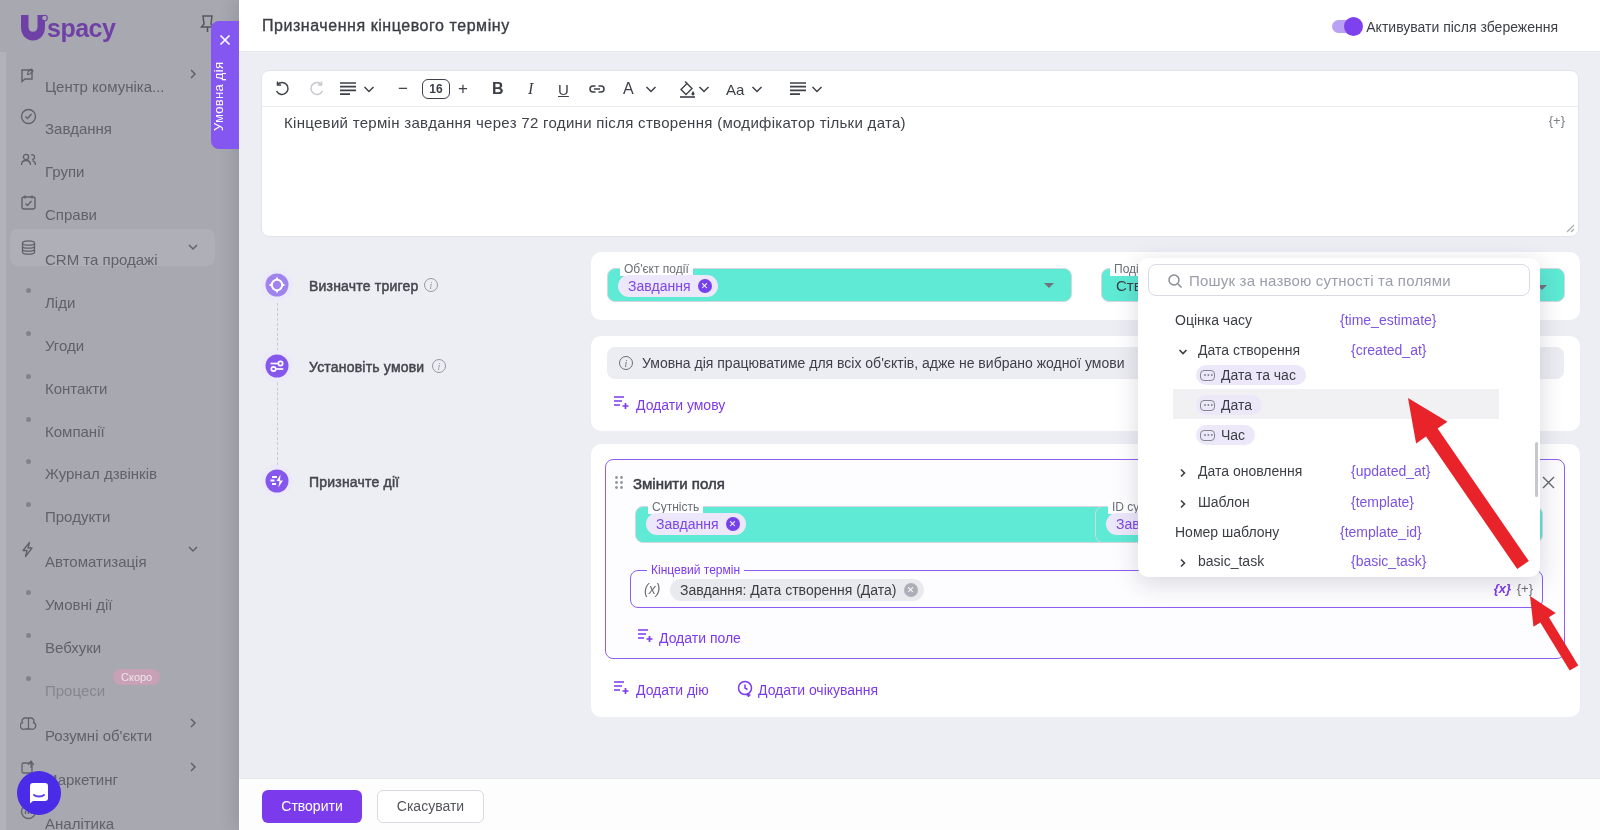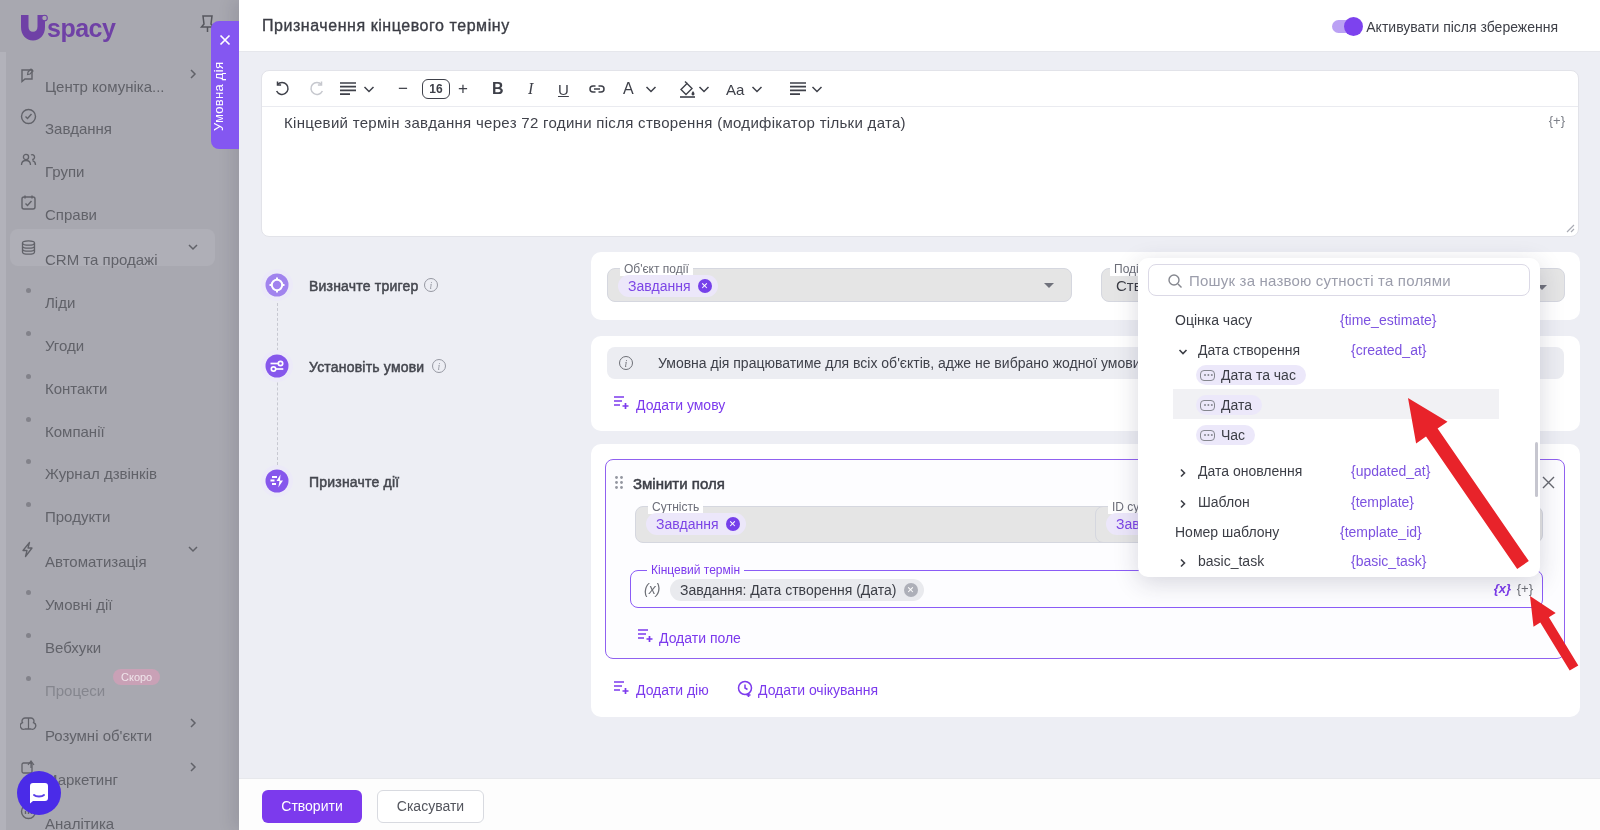--- a/index.html
+++ b/index.html
@@ -39,21 +39,21 @@
 .resize { position:absolute; right:3px; bottom:3px; width:9px; height:9px; }
 
 
 .steplink { position:absolute; left:38px; width:0; border-left:1px dashed #C7C8D1; }
 .stepicon { position:absolute; left:22px; width:32px; height:32px; border-radius:50%; background:#ECEAF8; }
 .steplabel { position:absolute; left:70px; font-size:14px; font-weight:400; -webkit-text-stroke:0.5px #45474F; color:#45474F; letter-spacing:0.2px; }
 .infoi { position:absolute; width:14px; height:14px; border:1px solid #9698A2; border-radius:50%; color:#9698A2; font-size:10px; text-align:center; line-height:13px; font-family:"Liberation Serif",serif; font-style:italic; }
 
 
 .card { position:absolute; left:352px; width:989px; background:#fff; border-radius:10px; }
-.fieldset { position:absolute; border:1px solid #D5D7DF; border-radius:8px; background:#e5e5e5; }
+.fieldset { position:absolute; border:1px solid #D5D7DF; border-radius:8px; background:#5eead4; }
 .fieldset .lab { position:absolute; top:-7px; left:12px; background:#fff; padding:0 4px; font-size:12px; color:#6C6E78; white-space:nowrap; }
 .chip { position:absolute; height:22px; border-radius:11px; background:#ECE7FA; color:#7C45E6; font-size:14px; display:flex; align-items:center; padding:0 6px 0 10px; white-space:nowrap; }
 .chipx { width:14px; height:14px; border-radius:50%; background:#7640EA; color:#fff; font-size:9px; text-align:center; line-height:14px; margin-left:7px; flex:none; }
 .selarrow { position:absolute; width:0; height:0; border-left:5px solid transparent; border-right:5px solid transparent; border-top:5px solid #70727C; }
 .plink { position:absolute; color:#7C3AED; font-size:14px; white-space:nowrap; }
 .alert { position:absolute; background:#ECEDF2; border-radius:8px; color:#3F414A; font-size:14px; }
 
 
 #pcard { position:absolute; left:14px; top:15px; width:960px; height:200px; border:1px solid #9061F0; border-radius:8px; background:#FDFDFF; }
 #kfield { position:absolute; left:24px; top:110px; width:913px; height:38px; border:1px solid #8B5CF6; border-radius:8px; }
@@ -364,21 +364,21 @@
     <div class="fieldset" style="left:510px; top:16px; width:464px; height:34px;">
       <div class="lab" style="left:8px;">Подія</div>
       <div style="position:absolute; left:14px; top:8px; font-size:15px; color:#3C3E46;">Створено</div>
       <div class="selarrow" style="right:17px; top:16px;"></div>
     </div>
   </div>
 
   <div class="card" style="top:336px; height:95px;">
     <div class="alert" style="left:16px; top:11px; width:957px; height:32px;">
       <div class="infoi" style="left:12px; top:9px; border-color:#6E7077; color:#6E7077;">i</div>
-      <div style="position:absolute; left:35px; top:8px;margin-left:16px;">Умовна дія працюватиме для всіх об'єктів, адже не вибрано жодної умови</div>
+      <div style="position:absolute; left:35px; top:8px;">Умовна дія працюватиме для всіх об'єктів, адже не вибрано жодної умови</div>
     </div>
     <svg style="position:absolute;left:22px;top:58px;" width="17" height="17" viewBox="0 0 17 17">
         <path d="M1 3 h10 M1 7 h8 M1 11 h6" stroke="#7C3AED" stroke-width="1.7"></path>
         <path d="M12.5 9 v6 M9.5 12 h6" stroke="#7C3AED" stroke-width="1.7"></path>
       </svg>
     <div class="plink" style="left:45px; top:61px;">Додати умову</div>
   </div>
 
   <div class="card" style="top:444px; height:273px;">
     <div id="pcard">

